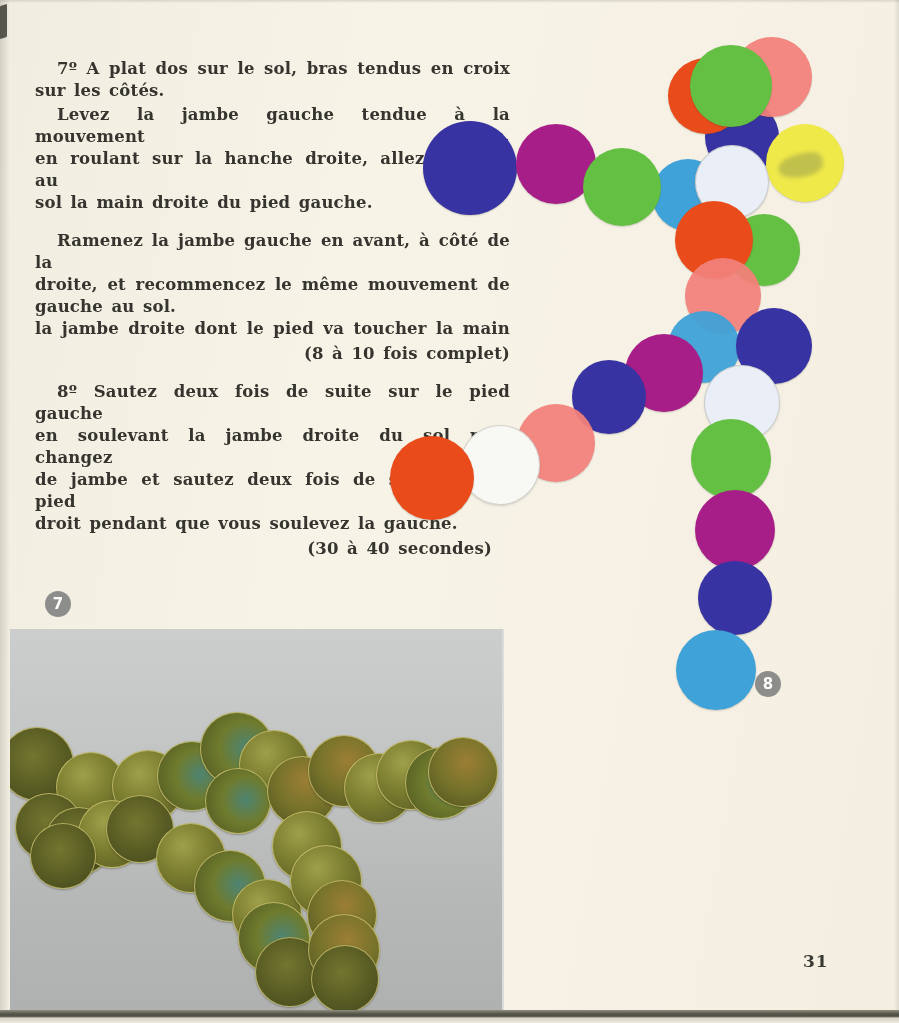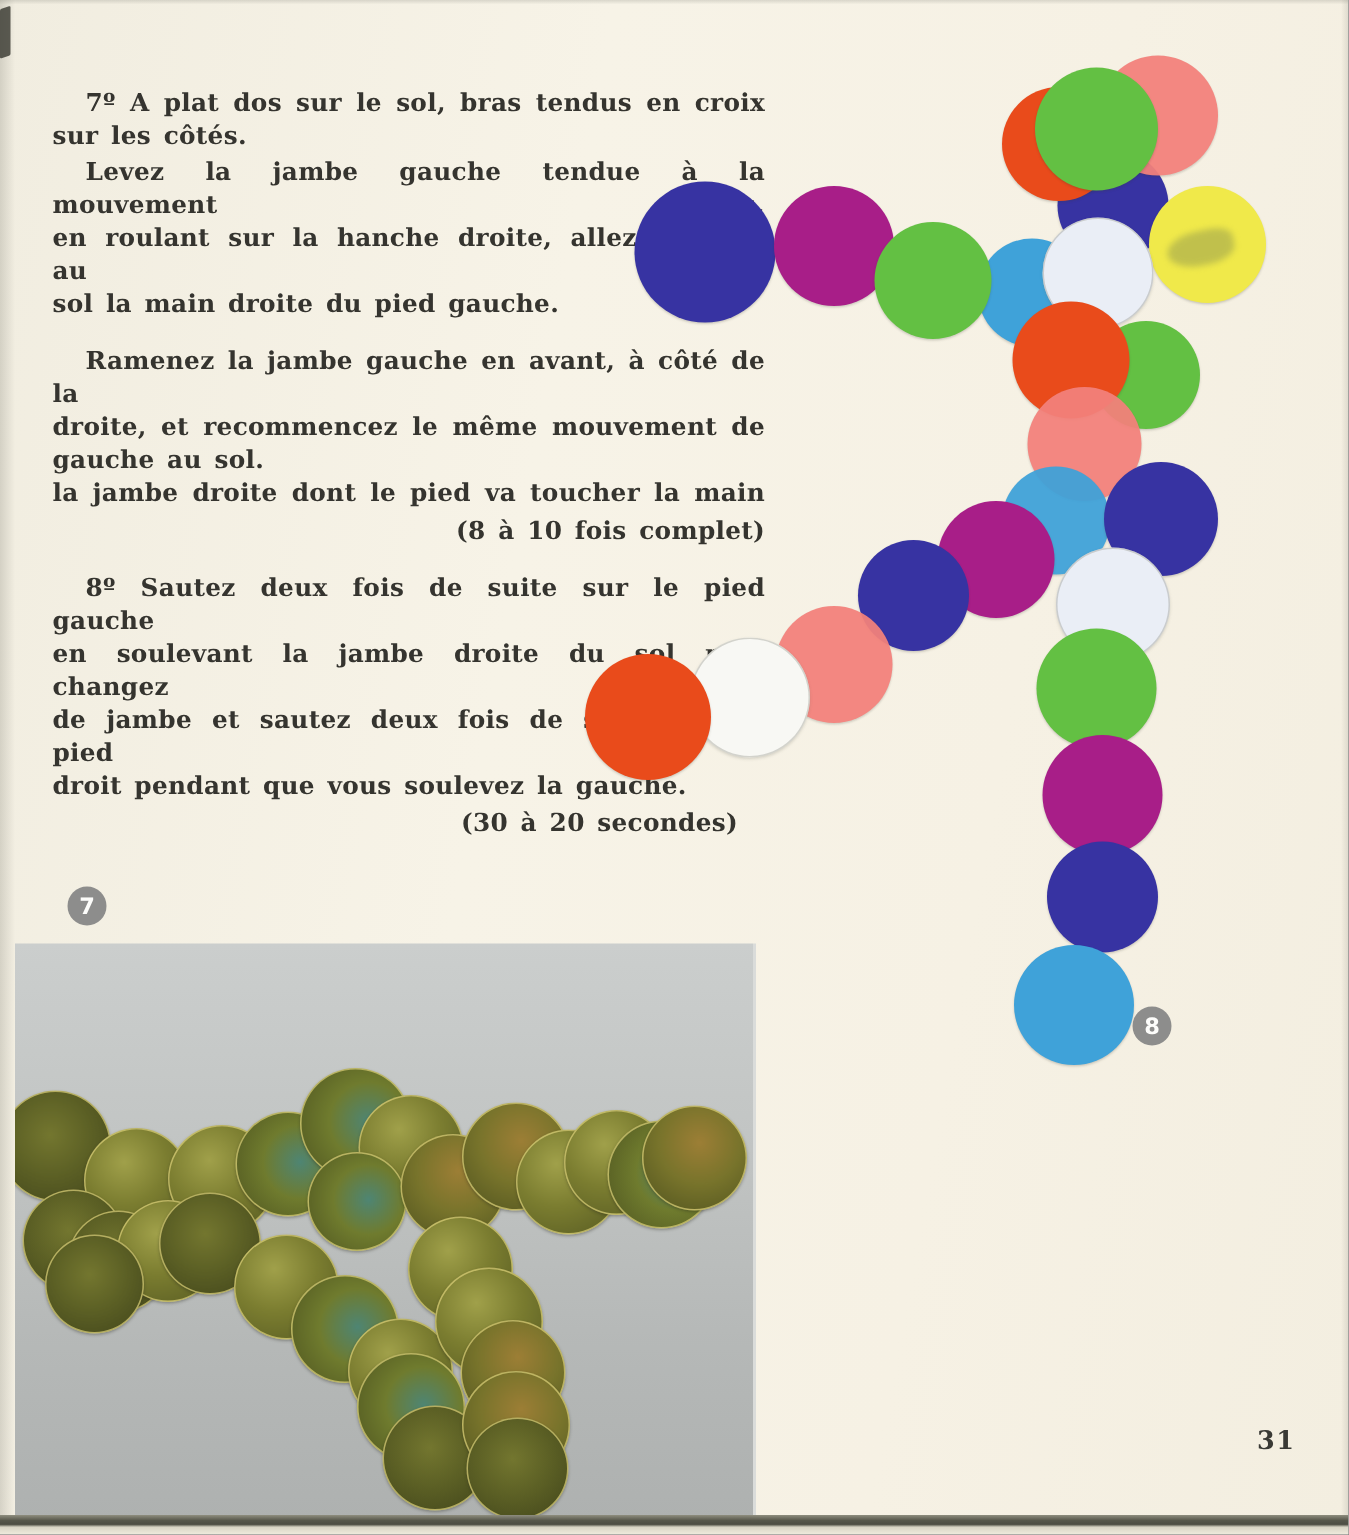--- a/index.html
+++ b/index.html
@@ -57,21 +57,21 @@
   .g3 { background:radial-gradient(circle at 55% 35%, #9c7e35 0%, #77732b 48%, #50531f 100%); }
 
   
   .badge { position:absolute; width:26px; height:26px; border-radius:50%;
     background:#8d8d8c; color:#fdfdfb;
     font-family:"DejaVu Sans", sans-serif; font-weight:bold; font-size:15px;
     display:flex; align-items:center; justify-content:center; }
   .badge-7 { left:45px; top:591px; z-index:5; }
   .badge-8 { left:755px; top:671px; z-index:30; }
 
-  .page-number { position:absolute; left:838px; top:951px; z-index:2;
+  .page-number { position:absolute; left:803px; top:951px; z-index:2;
     font-weight:bold; font-size:17px; letter-spacing:1px; color:#3a3a35; }
 </style>
 </head>
 <body>
 
 <div class="page">
   <div class="edge-left"></div>
   <div class="edge-top"></div>
   <div class="edge-right"></div>
   <div class="corner-mark"></div>
@@ -95,21 +95,21 @@
       <div class="para note">
         <div class="line last">(8 à 10 fois complet)</div>
       </div>
       <div class="para">
         <div class="line first">8º Sautez deux fois de suite sur le pied gauche</div>
         <div class="line">en soulevant la jambe droite du sol puis changez</div>
         <div class="line">de jambe et sautez deux fois de suite sur le pied</div>
         <div class="line last">droit pendant que vous soulevez la gauche.</div>
       </div>
       <div class="para note">
-        <div class="line last">(30 à 20 secondes)</div>
+        <div class="line last">(30 à 40 secondes)</div>
       </div>
     </div>
 
   <div class="collage" id="collage">
       <div class="circle" style="left: 705px; top: 100px; height: 74px; width: 74px; background: rgb(55, 51, 162); z-index: 10;"></div>
       <div class="circle tl" style="left: 732px; top: 37px; height: 80px; width: 80px; background: rgb(243, 129, 123); z-index: 11;"></div>
       <div class="circle" style="left: 668px; top: 58px; height: 76px; width: 76px; background: rgb(233, 75, 27); z-index: 12;"></div>
       <div class="circle" style="left: 690px; top: 45px; height: 82px; width: 82px; background: rgb(99, 192, 67); z-index: 13;"></div>
       <div class="circle" style="left: 766px; top: 124px; height: 78px; width: 78px; background: rgb(240, 233, 74); z-index: 14;">
         <div class="smudge"></div>

